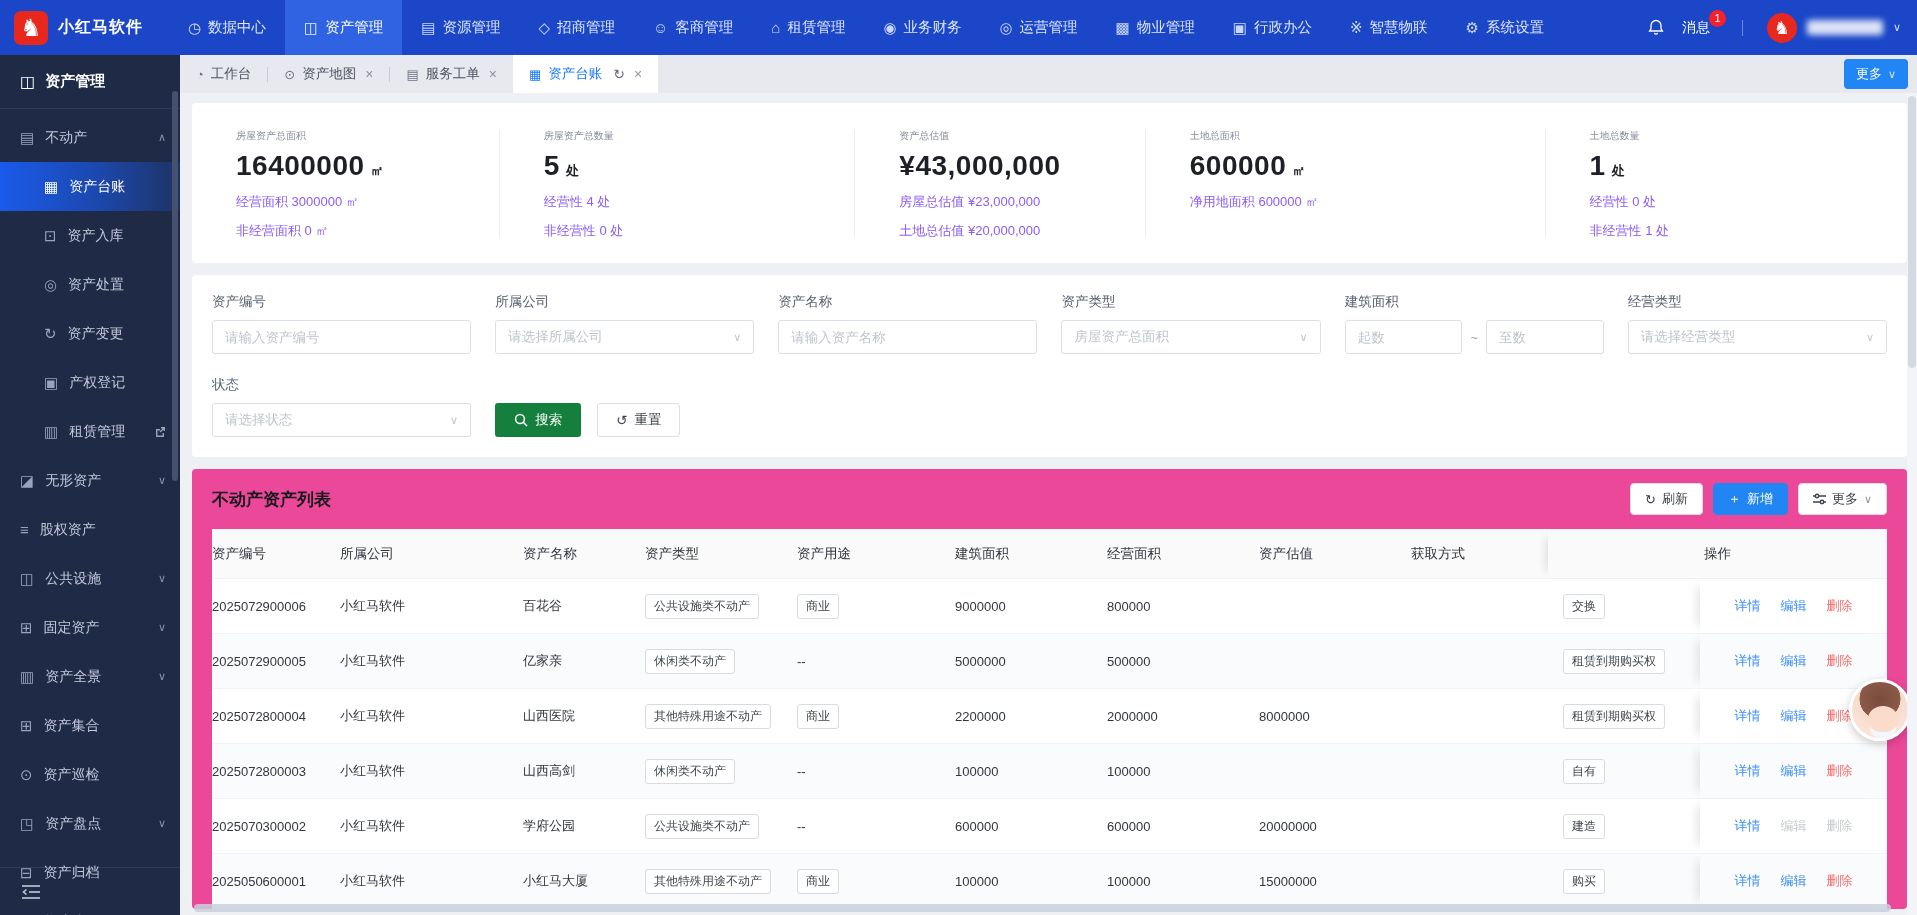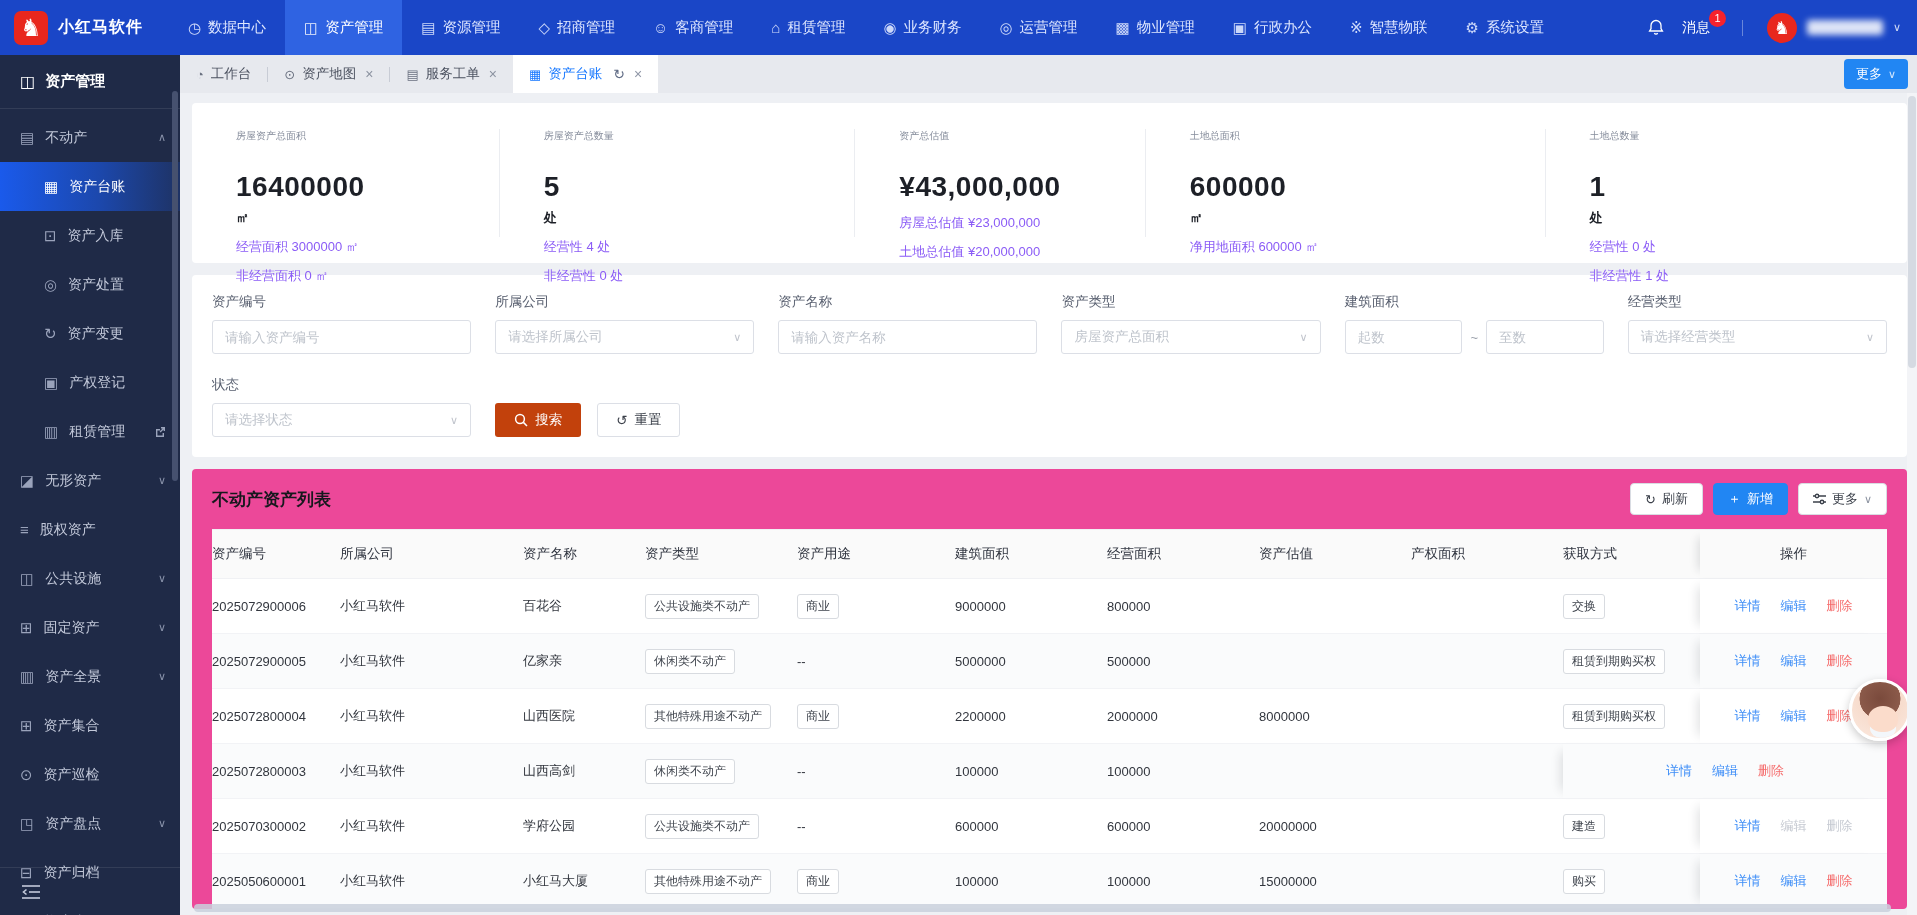--- a/index.html
+++ b/index.html
@@ -52,42 +52,42 @@
   .tab-sep { width:1px; height:15px; background:#c8ccd5; }
   .tab-more { position:absolute; right:9px; top:4px; height:30px; padding:0 12px; background:#2186f3; color:#fff; border:none; border-radius:4px; font-size:13px; display:flex; align-items:center; gap:6px; cursor:pointer; }
 
   .content { flex:1; position:relative; overflow:hidden; padding:10px 10px 0 12px; }
 
   
   .stats-card { background:#fff; border-radius:4px; height:160px; display:flex; padding:26px 0; }
   .stat-col { padding-left:44px; }
   .stat-col + .stat-col { border-left:1px solid #ebedf1; }
   .stat-label { font-size:10px; color:#868d9c; }
-  .stat-value-row { margin-top:28px; display:flex; align-items:baseline; gap:6px;flex-direction:column; }
+  .stat-value-row { margin-top:7px; display:flex; align-items:baseline; gap:6px; }
   .stat-value { font-size:28px; font-weight:bold; color:#1d2027; letter-spacing:.5px; }
   .stat-unit { font-size:13px; color:#1d2027; font-weight:bold; }
   .stat-sub { margin-top:11px; font-size:13px; color:#8b5cf6; }
   .stat-sub:first-of-type { margin-top:14px; }
 
   
   .filter-card { background:#fff; border-radius:4px; margin-top:12px; padding:18px 20px 20px; }
   .filter-grid { display:grid; grid-template-columns:repeat(6,1fr); gap:22px 24px; }
   .f-field { display:flex; flex-direction:column; }
   .f-label { font-size:13.5px; color:#596070; margin-bottom:9px; }
   .f-input, .f-select { height:34px; border:1px solid #dcdfe6; border-radius:3px; padding:0 12px; font-size:13.5px; color:#32363e; background:#fff; width:100%; display:flex; align-items:center; }
   .f-input::placeholder { color:#bfc4cc; }
   .f-select { justify-content:space-between; cursor:pointer; }
   .f-select .ph { color:#bfc4cc; }
   .f-select .sel-caret { color:#c0c4cc; font-size:11px; }
   .f-range { display:flex; align-items:center; gap:8px; }
   .f-range .f-input { min-width:0; }
   .range-sep { color:#9aa0ab; font-size:13px; }
   .f-buttons { display:flex; align-items:flex-end; gap:16px; }
   .btn { height:34px; border-radius:3px; font-size:13.5px; display:inline-flex; align-items:center; gap:7px; padding:0 18px; cursor:pointer; border:1px solid transparent; }
-  .btn-primary { background:#c2410c; color:#fff; }
+  .btn-primary { background:#15803d; color:#fff; }
   .btn-plain { background:#fff; color:#3b404a; border-color:#dcdfe6; }
 
   
   .table-card { background:#ec4899; border-radius:4px; margin-top:12px; flex:1; padding-top:14px; overflow:hidden; }
   .list-head { display:flex; align-items:center; padding:0 20px; }
   .list-title { font-size:17px; font-weight:bold; color:#16181d; }
   .list-actions { margin-left:auto; display:flex; gap:10px; }
   .btn-sm { height:32px; border-radius:4px; font-size:13px; padding:0 14px; display:inline-flex; align-items:center; gap:6px; cursor:pointer; }
   .btn-outline { background:#fff; border:1px solid #d9dce2; color:#3b404a; }
   .btn-blue { background:#2186f3; border:1px solid #2186f3; color:#fff; }
@@ -470,21 +470,20 @@
       <div class="tbl">
         <div class="t-row t-header" id="t-header">
             <div class="t-cell c0">资产编号</div>
             <div class="t-cell c1">所属公司</div>
             <div class="t-cell c2">资产名称</div>
             <div class="t-cell c3">资产类型</div>
             <div class="t-cell c4">资产用途</div>
             <div class="t-cell c5">建筑面积</div>
             <div class="t-cell c6">经营面积</div>
             <div class="t-cell c7">资产估值</div>
-            <div class="t-cell c8">产权面积</div>
             <div class="t-cell c9">获取方式</div>
             <div class="t-cell c-act">操作</div>
           </div>
         <div class="t-body" id="t-body">
             <div class="t-row">
               <div class="t-cell c0">2025072900006</div>
               <div class="t-cell c1">小红马软件</div>
               <div class="t-cell c2">百花谷</div>
               <div class="t-cell c3">
                 <span class="tag">公共设施类不动产</span>
@@ -554,20 +553,23 @@
               <div class="t-cell c1">小红马软件</div>
               <div class="t-cell c2">山西高剑</div>
               <div class="t-cell c3">
                 <span class="tag">休闲类不动产</span>
               </div>
               <div class="t-cell c4">--</div>
               <div class="t-cell c5">100000</div>
               <div class="t-cell c6">100000</div>
               <div class="t-cell c7"></div>
               <div class="t-cell c8"></div>
+              <div class="t-cell c9">
+                <span class="tag">自有</span>
+              </div>
               <div class="t-cell c-act">
                 <span class="lnk">详情</span>
                 <span class="lnk">编辑</span>
                 <span class="lnk danger">删除</span>
               </div>
             </div>
             <div class="t-row">
               <div class="t-cell c0">2025070300002</div>
               <div class="t-cell c1">小红马软件</div>
               <div class="t-cell c2">学府公园</div>

